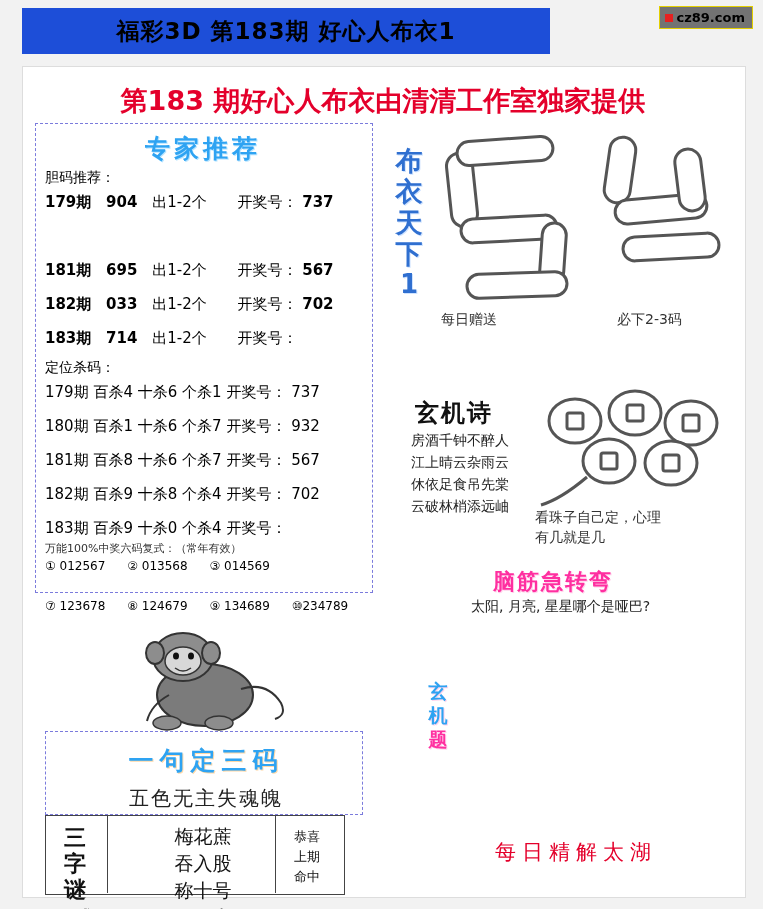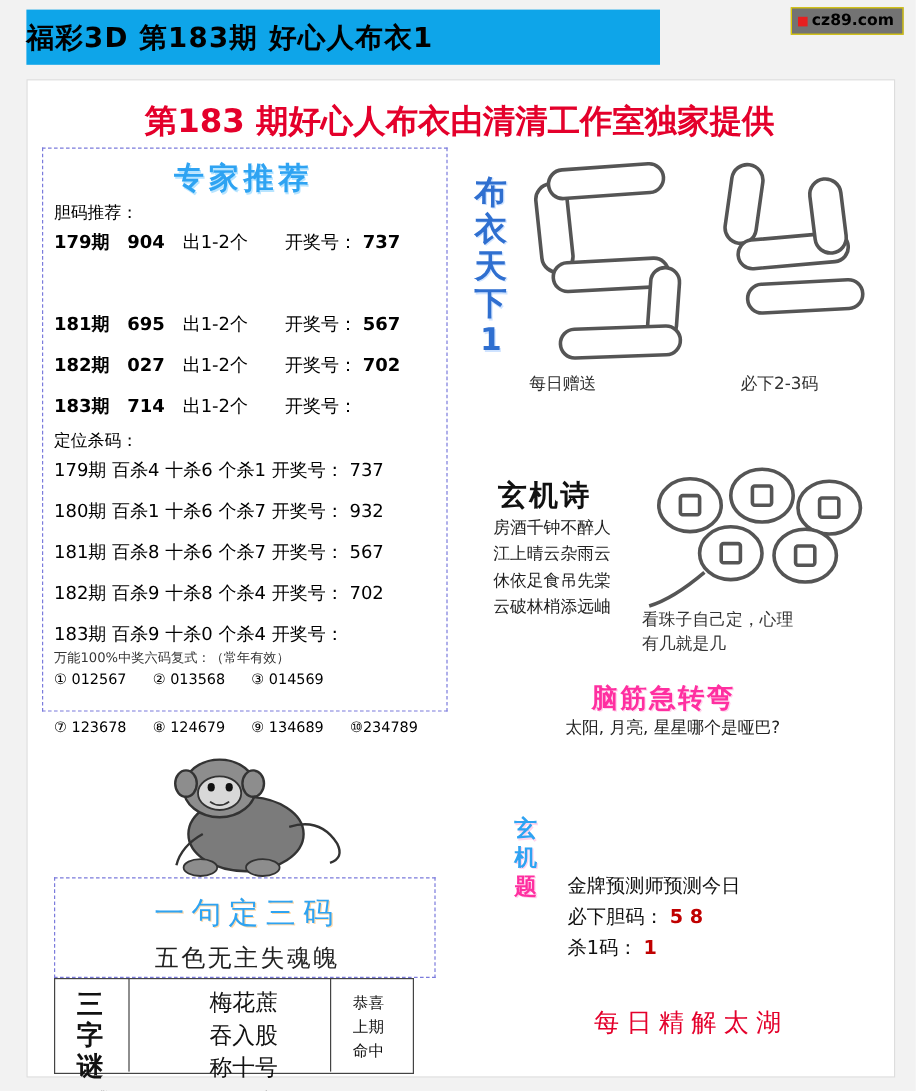--- a/index.html
+++ b/index.html
@@ -10,22 +10,22 @@
     overflow:hidden;
     position:relative;
   }
   .page{
     position:absolute;left:0;top:0;width:763px;height:909px;
     background:#f2f2f2;
   }
   
   .titlebar{
     position:absolute;left:22px;top:8px;width:528px;height:46px;
-    background:#0ea5e9;
-    display:flex;align-items:center;justify-content:flex-start;
+    background:#1d4ed8;
+    display:flex;align-items:center;justify-content:center;
   }
   .titlebar .t{
     font-size:23px;font-weight:bold;color:#000;letter-spacing:1px;
     font-family:"DejaVu Sans","Liberation Sans",sans-serif;
   }
   .logo{
     position:absolute;right:10px;top:6px;
     background:#737373;color:#000;font-size:13px;font-weight:bold;
     padding:3px 7px 3px 5px;border:1px solid #e3cf00;
     display:flex;align-items:center;gap:4px;
@@ -131,21 +131,21 @@
   .gold .red{color:#c00000;}
   .daily{
     position:absolute;left:472px;top:740px;font-size:21px;color:#e4002b;
     letter-spacing:6px;font-family:"DejaVu Serif","Liberation Serif",serif;margin-top:31px;
   }
 
   
   .yiju{
     position:absolute;left:38px;top:676px;width:290px;height:34px;
     display:flex;align-items:center;justify-content:center;
-    font-size:25px;font-weight:normal;color:#2ea3f2;letter-spacing:6px;
+    font-size:25px;font-weight:bold;color:#2ea3f2;letter-spacing:6px;
     text-shadow:1px 1px 0 #ffd9a8;
   }
   .yiju-sub{
     position:absolute;left:38px;top:718px;width:290px;
     text-align:center;font-size:20px;color:#222;letter-spacing:2px;
     font-family:"DejaVu Serif","Liberation Serif",serif;
   }
   .sanzi{
     position:absolute;left:26px;top:758px;width:52px;
     font-size:22px;font-weight:bold;color:#111;line-height:26px;text-align:center;
@@ -207,21 +207,21 @@
     </div>
     <div class="row" style="top:194px;">
       <span class="per">181期</span>
       <span class="mid"><b>695</b></span>
       <span class="mid">出1-2个</span>
       <span class="kj">开奖号：</span>
       <span class="num">567</span>
     </div>
     <div class="row" style="top:228px;">
       <span class="per">182期</span>
-      <span class="mid"><b>027</b></span>
+      <span class="mid"><b>033</b></span>
       <span class="mid">出1-2个</span>
       <span class="kj">开奖号：</span>
       <span class="num">702</span>
     </div>
     <div class="row" style="top:262px;">
       <span class="per">183期</span>
       <span class="mid"><b>714</b></span>
       <span class="mid">出1-2个</span>
       <span class="kj">开奖号：</span>
       <span class="num"></span>
@@ -352,31 +352,20 @@
     </div>
 
     <div class="naojin">脑筋急转弯</div>
     <div class="naojin-q">太阳, 月亮, 星星哪个是哑巴?</div>
 
     <div class="xjt">
       <div>玄</div>
       <div>机</div>
       <div style="color:#ff2fa0;">题</div>
     </div>
-    <div class="gold">
-      <div>金牌预测师预测今日</div>
-      <div>
-        <span>必下胆码：</span>
-        <b class="red">5 8</b>
-      </div>
-      <div>
-        <span>杀1码：</span>
-        <b class="red">1</b>
-      </div>
-    </div>
     <div class="daily">每日精解太湖</div>
 
     <div class="dashbox" style="left:22px;top:664px;width:316px;height:82px;"></div>
     <div class="yiju">一句定三码</div>
     <div class="yiju-sub">五色无主失魂魄</div>
 
     <div class="dashbox" style="left:22px;top:748px;width:298px;height:78px;border:1px solid #444;border-style:solid;"></div>
     <div class="vline" style="left:84px;top:748px;height:78px;"></div>
     <div class="vline" style="left:252px;top:748px;height:78px;"></div>
 

